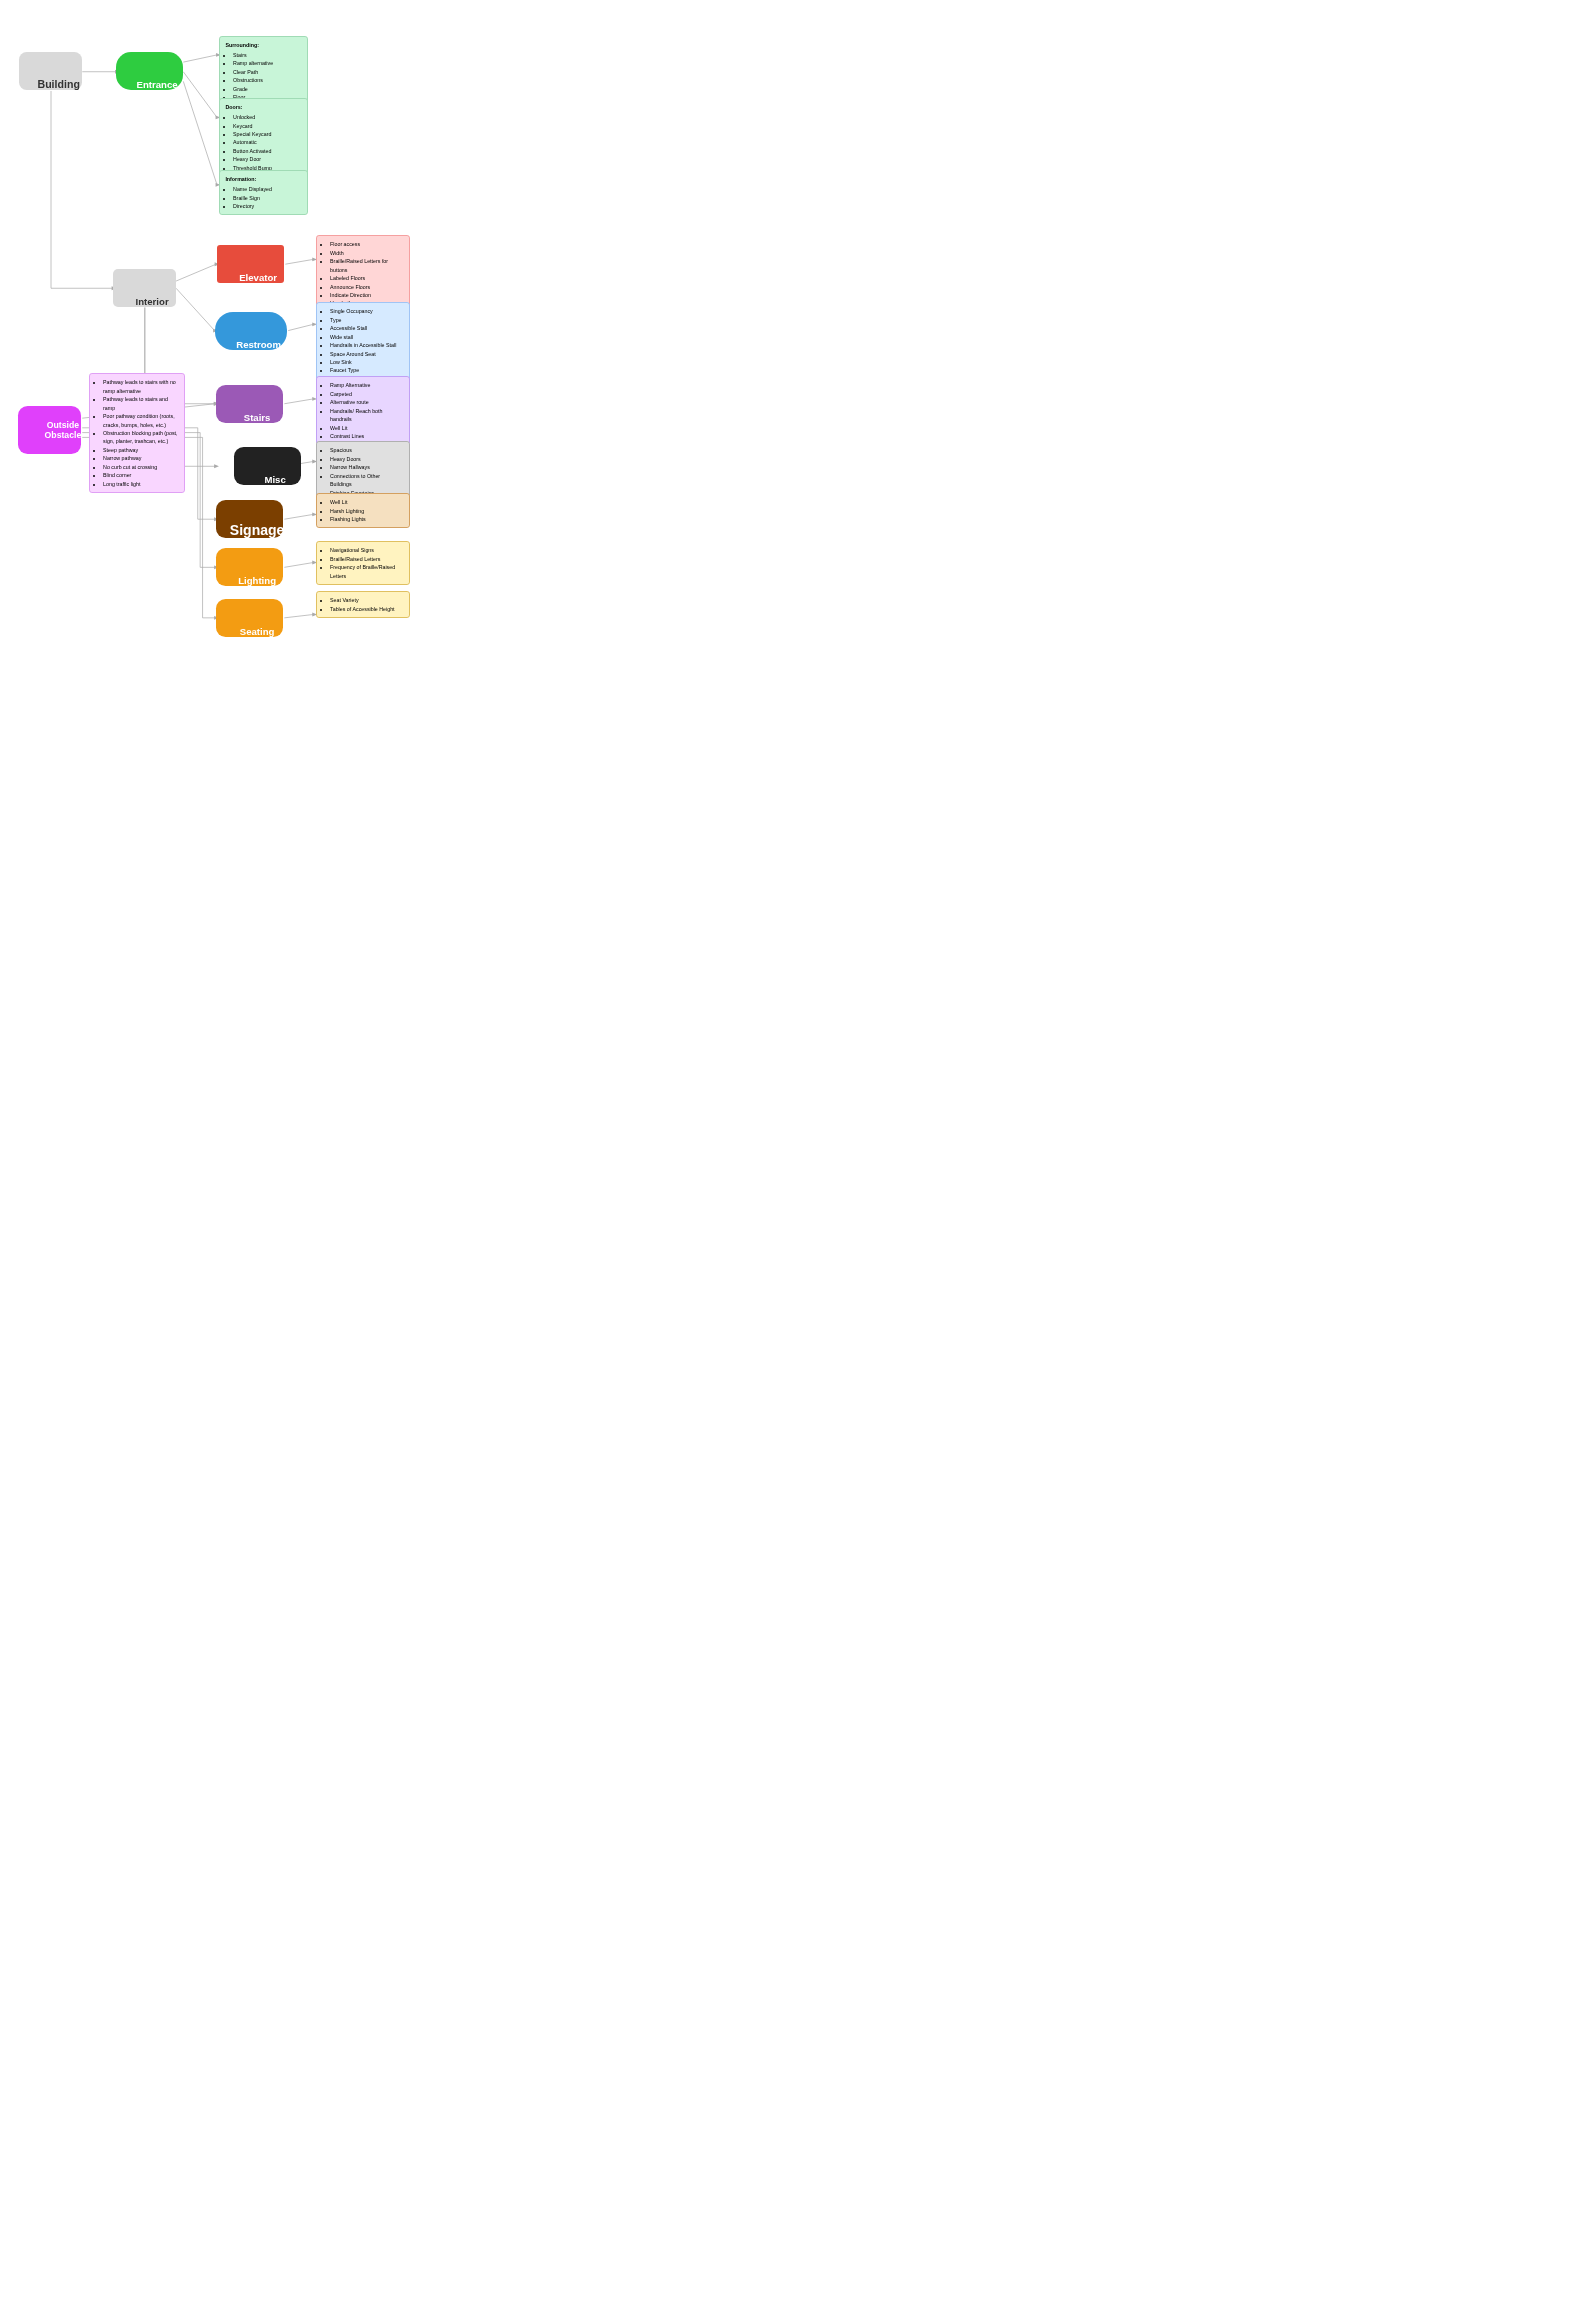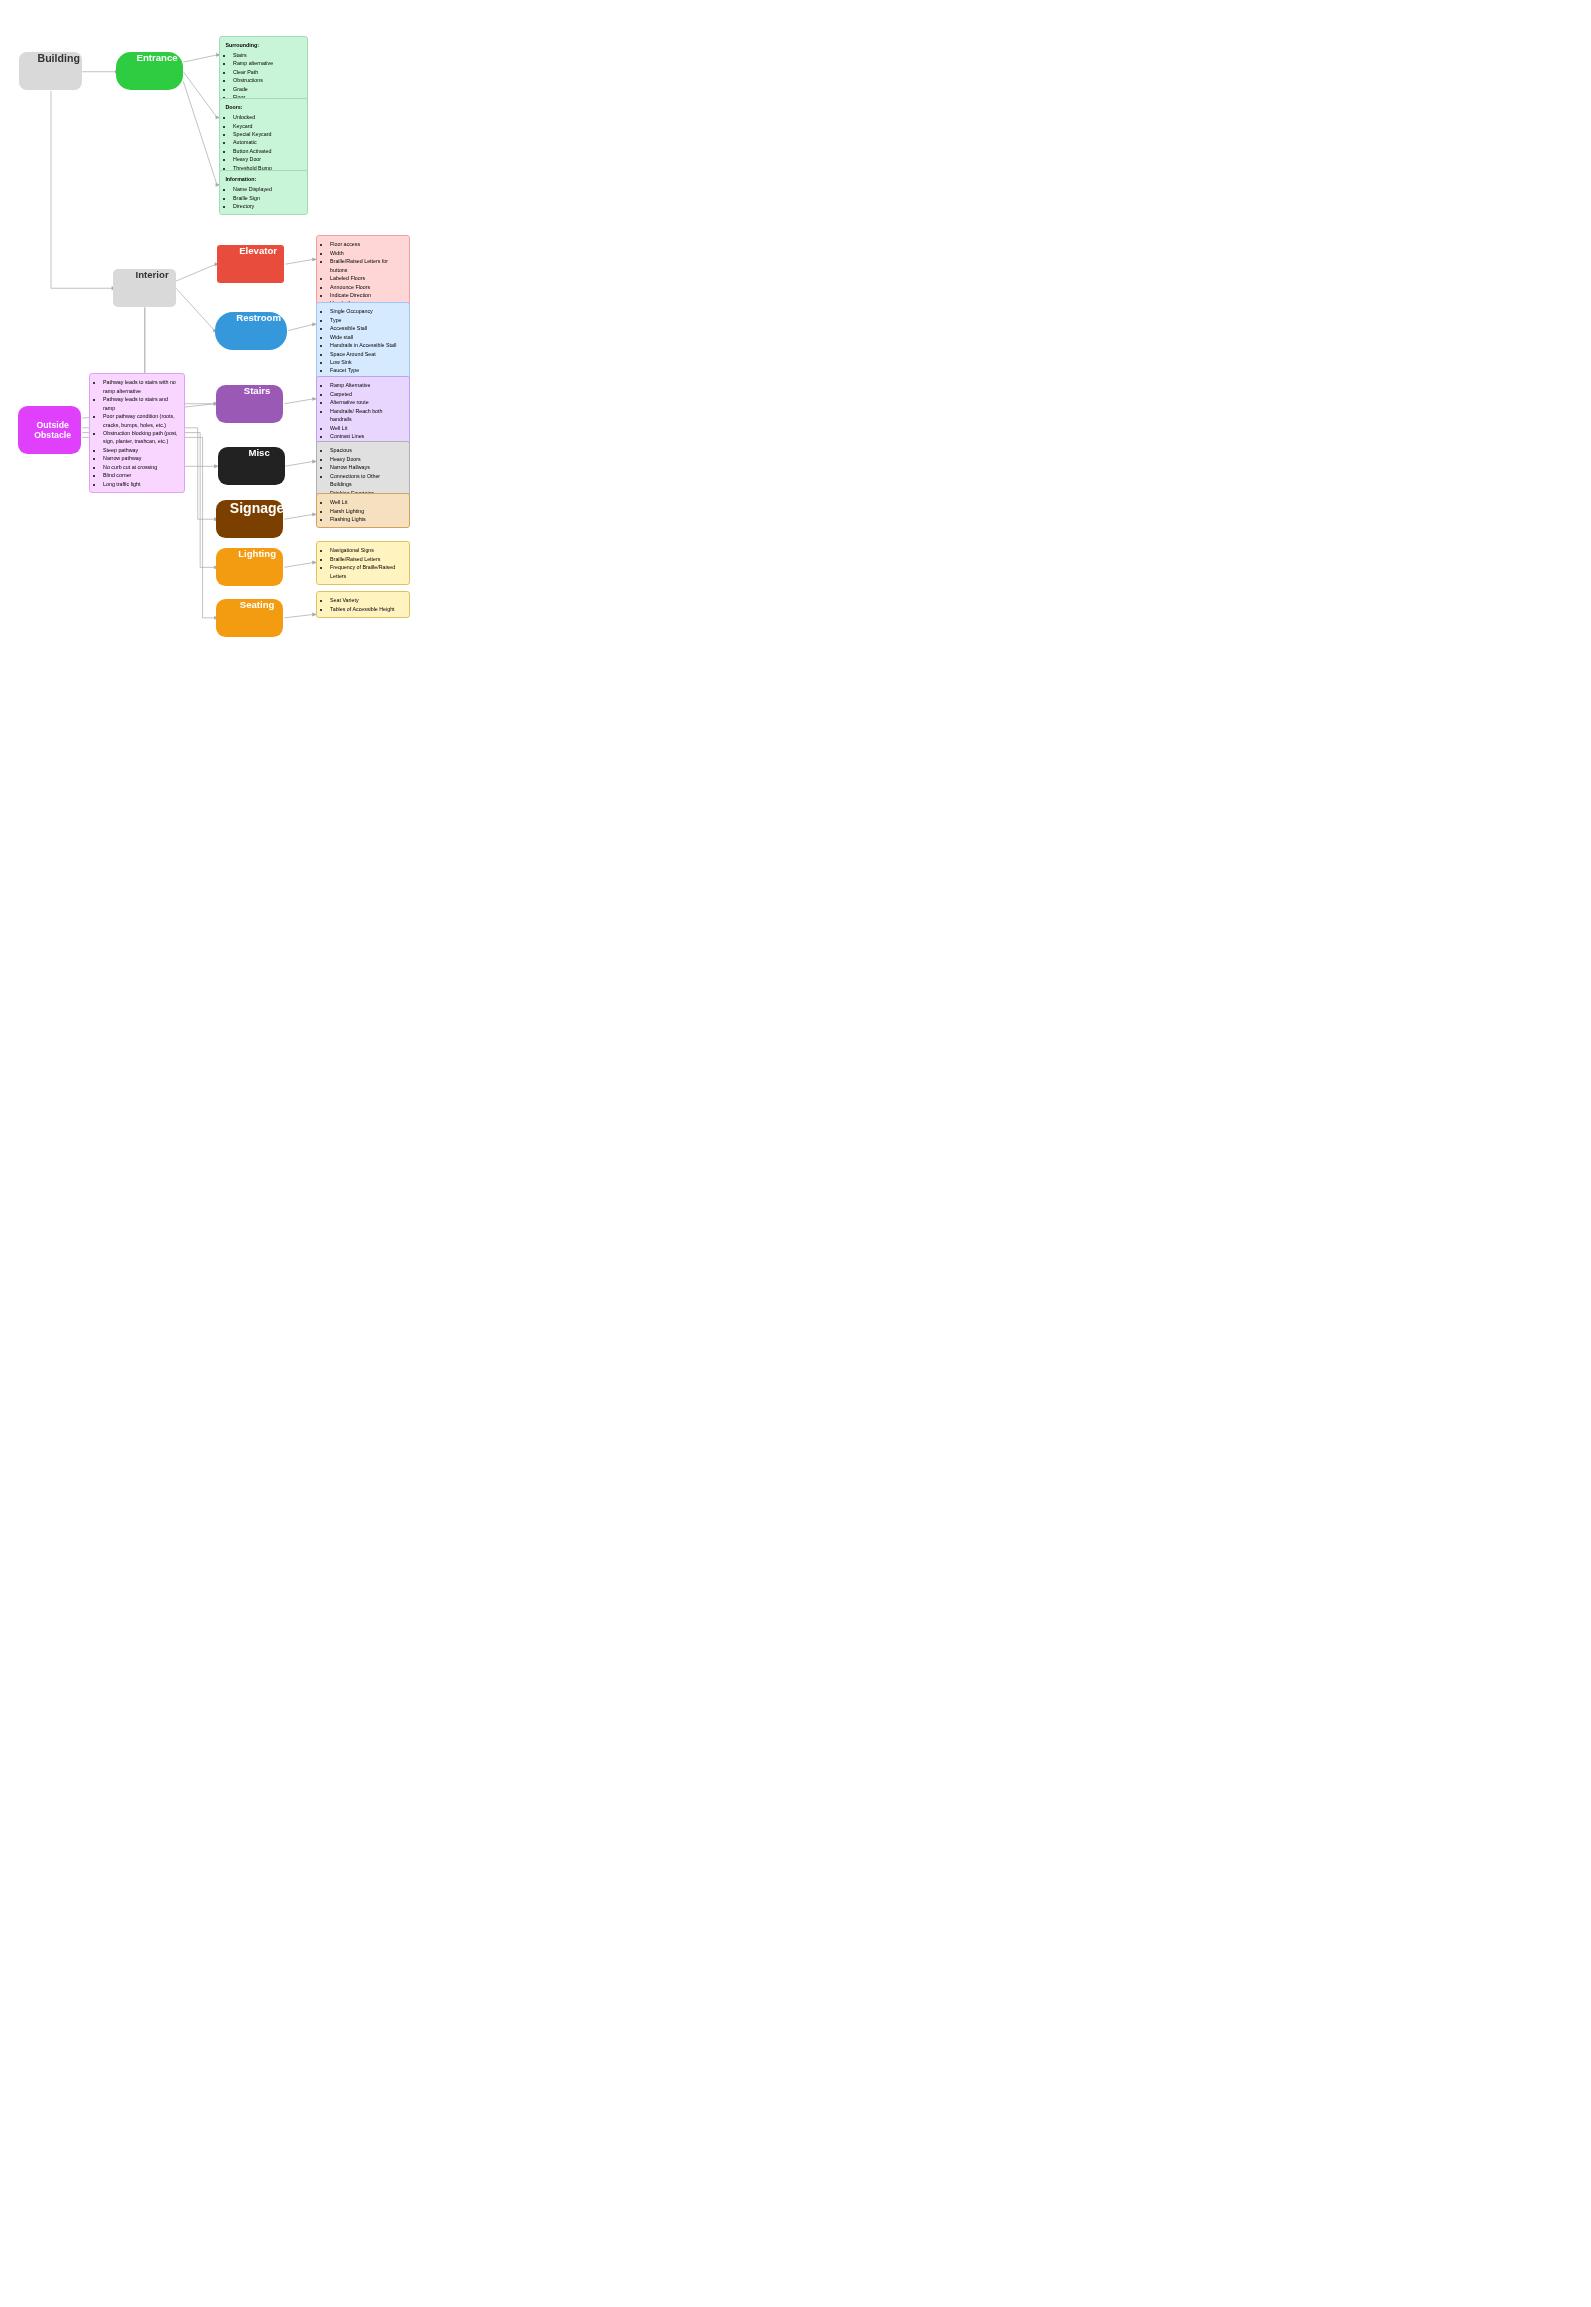--- a/index.html
+++ b/index.html
@@ -12,21 +12,21 @@
     }
 
     .diagram {
       position: relative;
       width: 414px;
     }
 
     
     .node {
       display: inline-flex;
-      align-items: flex-start;
+      align-items: flex-end;
       justify-content: center;
       text-align: center;
       font-weight: bold;
       border-radius: 7.7px;
       position: absolute;
       padding-left: 16px;
     }
 
     .node-building {
       width: 63px; height: 38px;
@@ -98,21 +98,21 @@
       left: 206px; top: 371px;
     }
 
     .node-misc {
       width: 67px; height: 38px;
       background: #222;
       border-radius: 9.6px;
       font-size: 9.6px;
       font-weight: bold;
       color: white;
-      left: 208px; top: 433px;
+      left: 224px; top: 433px;
     }
 
     .node-signage {
       width: 67px; height: 38px;
       background: #7b3f00;
       border-radius: 9.6px;
       font-size: 14px;
       font-weight: bold;
       color: white;
       left: 206px; top: 486px;

